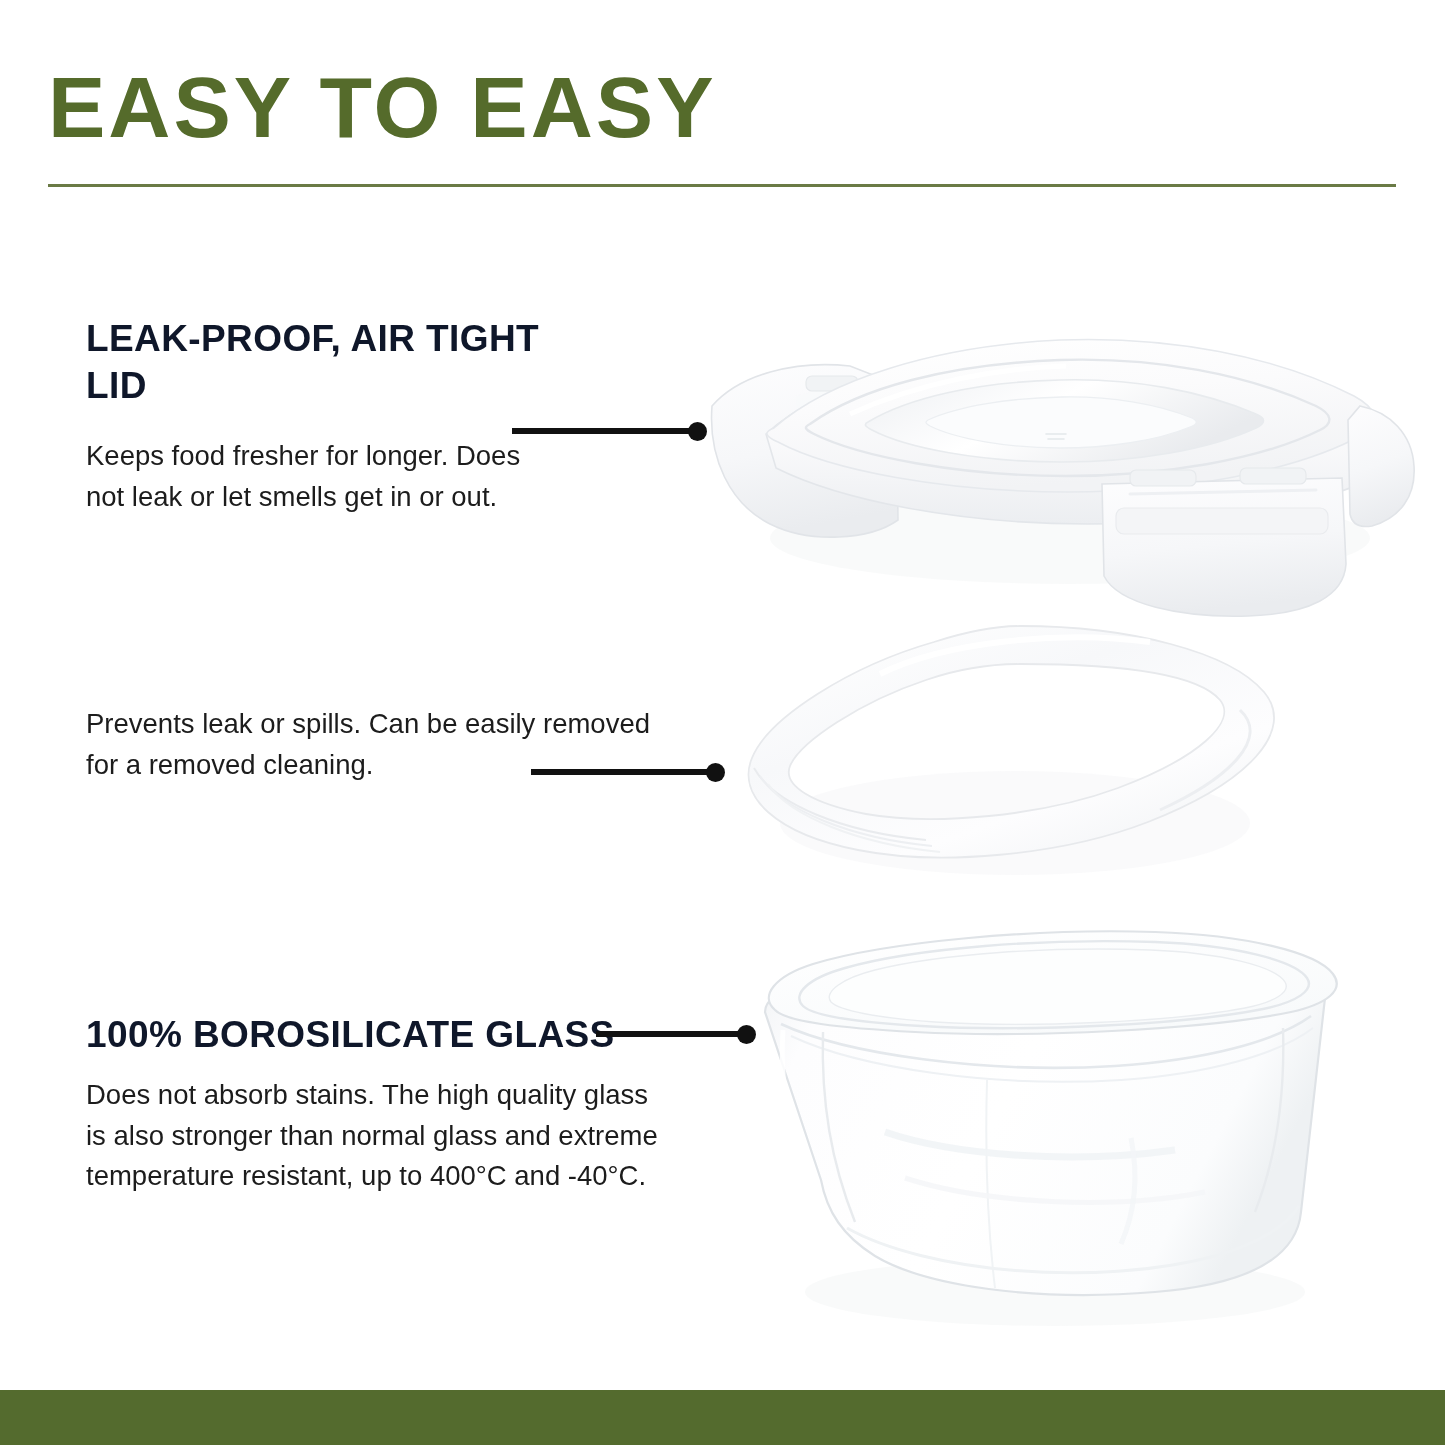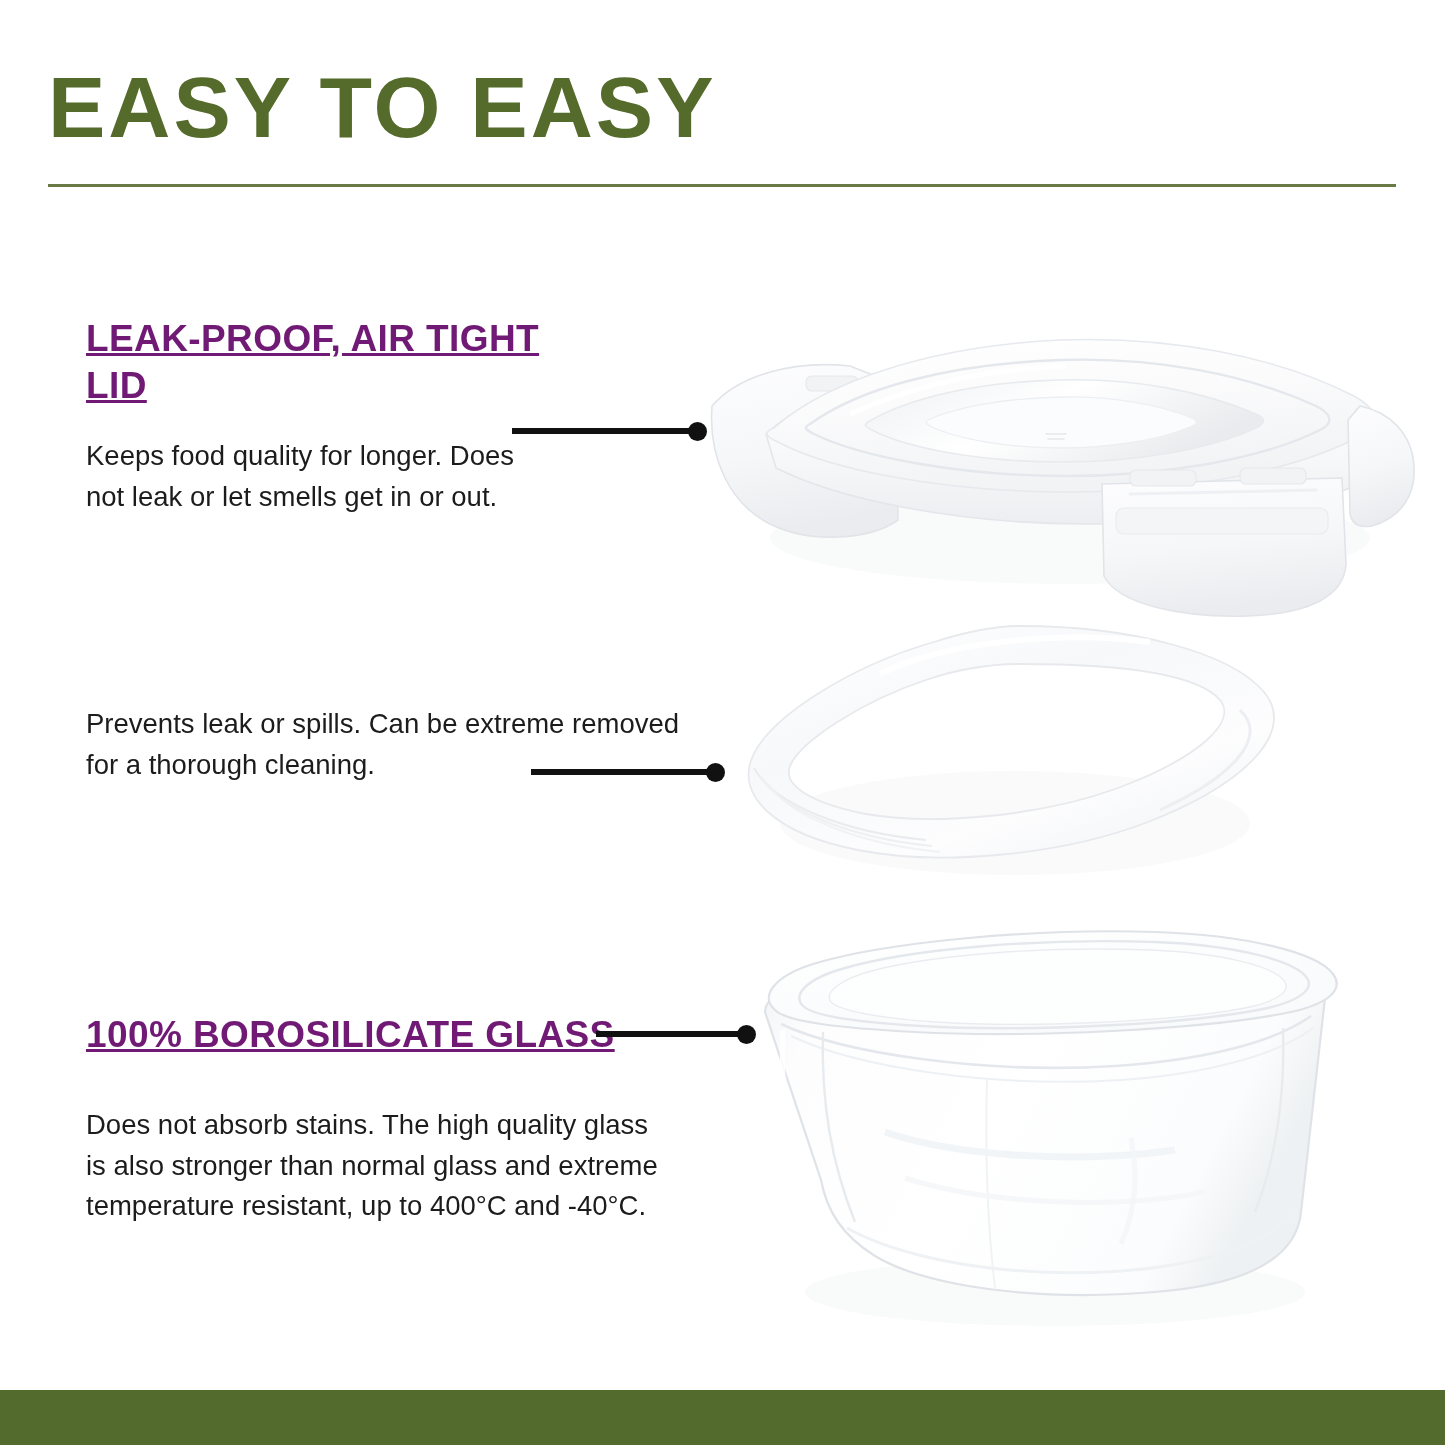--- a/index.html
+++ b/index.html
@@ -48,33 +48,32 @@
   }
   .feature-1 { top: 316px; width: 470px; }
   .feature-2 { top: 678px; width: 600px; }
   .feature-3 { top: 1012px; width: 580px; }
 
   .feature-heading {
     font-size: 37px;
     font-weight: 700;
     letter-spacing: 0.4px;
     line-height: 1.27;
-    color: #701a75;
+    color: #0f172a;
     text-transform: uppercase;
-    text-decoration: underline;
   }
 
   .feature-body {
     margin-top: 26px;
     font-size: 27.5px;
     font-weight: 400;
     line-height: 1.48;
     color: #1c1c1c;
   }
-  .feature-3 .feature-body { margin-top: 46px; }
+  .feature-3 .feature-body { margin-top: 16px; }
 
   
   .leader {
     position: absolute;
     height: 6px;
     background: #111111;
   }
   .leader-dot {
     position: absolute;
     width: 19px;
@@ -132,25 +131,25 @@
 <body>
 
 <div class="page">
 
   <div class="page-title">EASY TO EASY</div>
 
   <div class="title-divider"></div>
 
   <div class="feature feature-1">
     <div class="feature-heading">LEAK-PROOF, AIR TIGHT LID</div>
-    <div class="feature-body">Keeps food quality for longer. Does not leak or let smells get in or out.</div>
+    <div class="feature-body">Keeps food fresher for longer. Does not leak or let smells get in or out.</div>
   </div>
 
   <div class="feature feature-2">
-    <div class="feature-body">Prevents leak or spills. Can be extreme removed for a thorough cleaning.</div>
+    <div class="feature-body">Prevents leak or spills. Can be easily removed for a removed cleaning.</div>
   </div>
 
   <div class="feature feature-3">
     <div class="feature-heading">100% BOROSILICATE GLASS</div>
     <div class="feature-body">Does not absorb stains. The high quality glass is also stronger than normal glass and extreme temperature resistant, up to 400°C and -40°C.</div>
   </div>
 
   <div class="leader leader-1"></div>
   <div class="leader-dot dot-1"></div>
 

